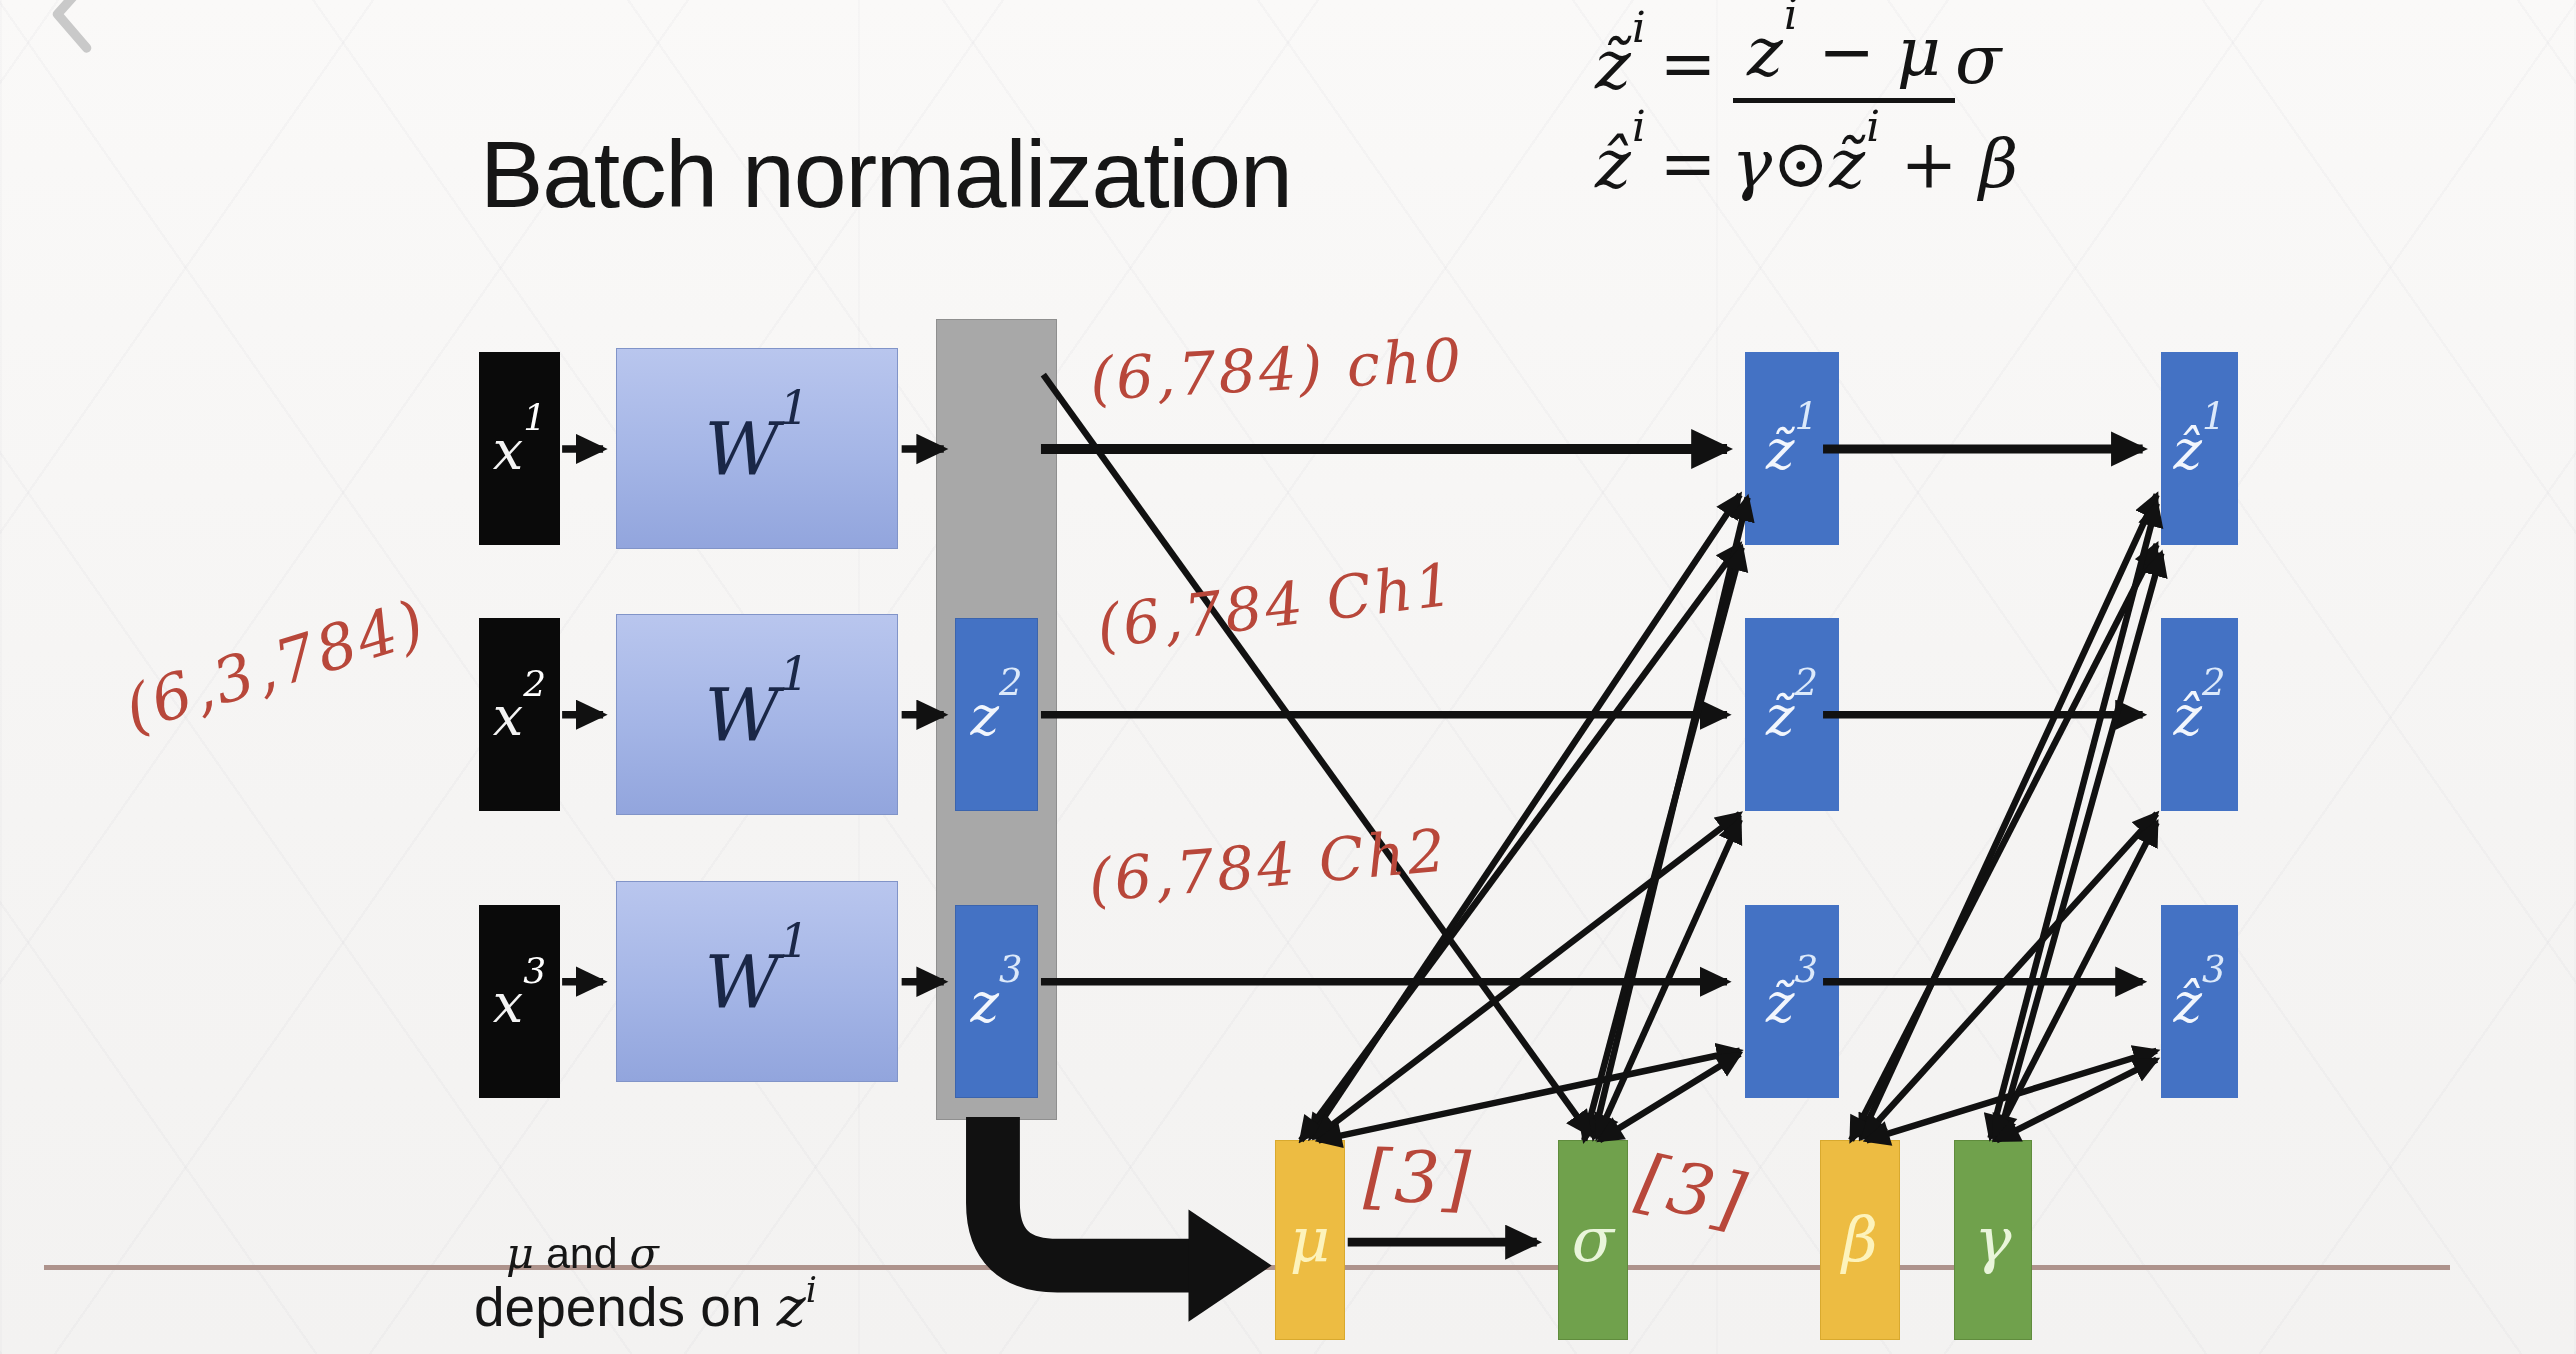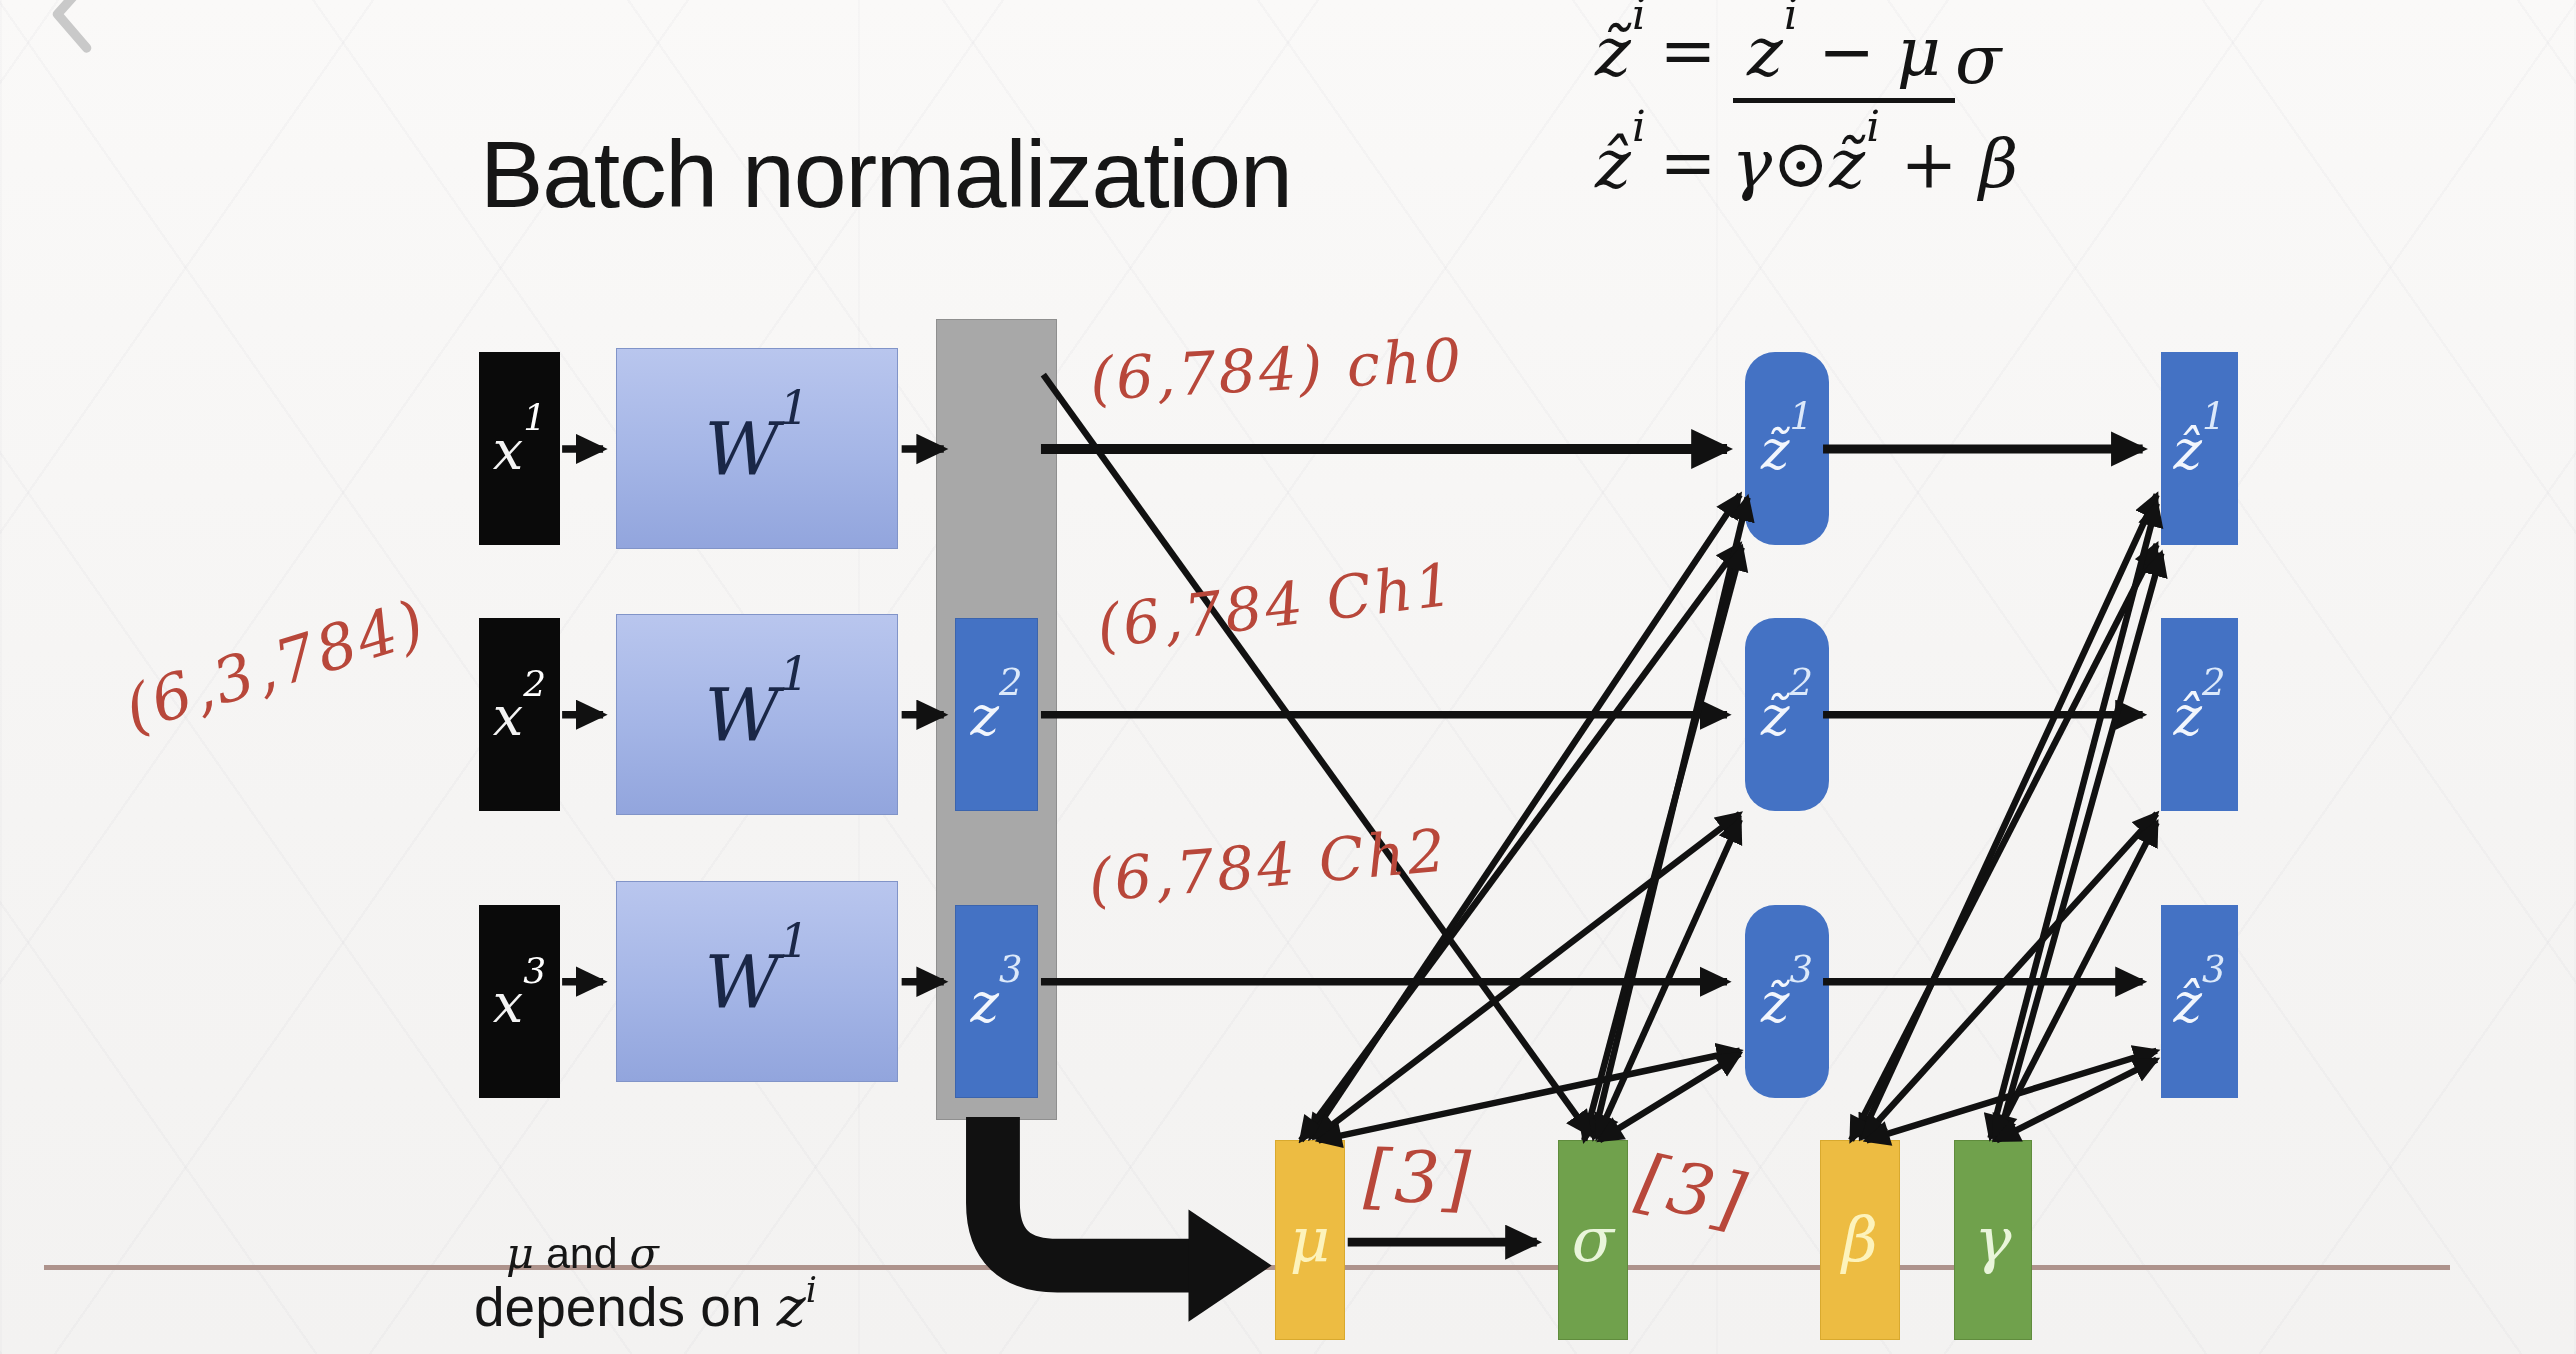--- a/index.html
+++ b/index.html
@@ -17,42 +17,42 @@
     background:
       repeating-linear-gradient(55deg, rgba(130,130,150,0.045) 0 2.3px, transparent 2.3px 258px),
       repeating-linear-gradient(-55deg, rgba(130,130,150,0.045) 0 2.3px, transparent 2.3px 258px),
       repeating-linear-gradient(90deg, rgba(130,130,150,0.035) 0 1.8px, transparent 1.8px 858px),
       linear-gradient(180deg,#faf9f8 0%,#f5f4f3 60%,#f3f2f1 100%);
   }
   .abs{position:absolute;}
   .title{left:480px; top:120px; font-size:95px; letter-spacing:-1.2px; color:var(--text); z-index:4;}
   
   .formulas{left:1595px; top:10.5px; z-index:4; font-family:"DejaVu Serif",serif; font-style:italic; color:#141414;}
-  .f-row{display:flex; align-items:flex-start; font-size:68px;}
+  .f-row{display:flex; align-items:flex-end; font-size:68px;}
   .f-row sup{font-size:43px; position:relative; top:-22px; left:1.2px; font-style:italic;}
   .frac{display:inline-flex; flex-direction:row; align-items:center; margin-left:16.4px;}
   .frac .num{padding:0 14px 8.2px 14px; border-bottom:5.3px solid #141414;}
   .frac .den{padding-top:5.9px;}
   .f2{margin-top:20px;}
   .eq{margin-left:15px;}
   
   .box{position:absolute; display:flex; align-items:center; justify-content:center; z-index:2; box-sizing:border-box;}
   .lbl{font-family:"DejaVu Serif",serif; font-style:italic; line-height:1;}
   .lbl sup{font-style:italic;}
   .xbox{left:479px; width:81px; height:193px; background:#0a0a0a;}
   .xbox .lbl{color:#f4f4f4; font-size:54px;}
   .xbox sup{font-size:36px; position:relative; top:-20px; color:#ffffff;}
   .wbox{left:616px; width:282px; height:201px;
         background:linear-gradient(180deg,var(--wTop) 0%, #a4b5e6 55%, var(--wBottom) 100%);
         border:1.8px solid var(--wBorder);}
   .wbox .lbl{color:#1a2747; font-size:73px;}
   .wbox sup{font-size:47px; position:relative; top:-26px;}
   .graybar{left:936px; top:319px; width:119px; height:799px; background:var(--gray); border:1.8px solid var(--grayBorder); z-index:1;}
   .zbox{left:955px; width:83px; height:193px; background:var(--blue); border:1.8px solid var(--blueBorder);}
-  .ztbox{left:1745px; width:84px; height:193px; background:var(--blue);border-radius:30px;}
+  .ztbox{left:1745px; width:94px; height:193px; background:var(--blue);}
   .zhbox{left:2161px; width:77px; height:193px; background:var(--blue);}
   .zbox .lbl,.ztbox .lbl,.zhbox .lbl{color:#f2f6fd; font-size:54px;}
   .zbox sup,.ztbox sup,.zhbox sup{font-size:37px; position:relative; top:-21px; color:#dce9fa;}
   .r1{top:352px;} .r2{top:618px;} .r3{top:905px;}
   .wr1{top:348px;} .wr2{top:614px;} .wr3{top:881px;}
   .greek{top:1140px; height:200px;}
   .mu{left:1275px; width:70px; background:var(--yellow); border:1.8px solid var(--yellowBorder);}
   .sg{left:1558px; width:70px; background:var(--green); border:1.8px solid var(--greenBorder);}
   .bt{left:1820px; width:80px; background:var(--yellow); border:1.8px solid var(--yellowBorder);}
   .gm{left:1954px; width:78px; background:var(--green); border:1.8px solid var(--greenBorder);}

